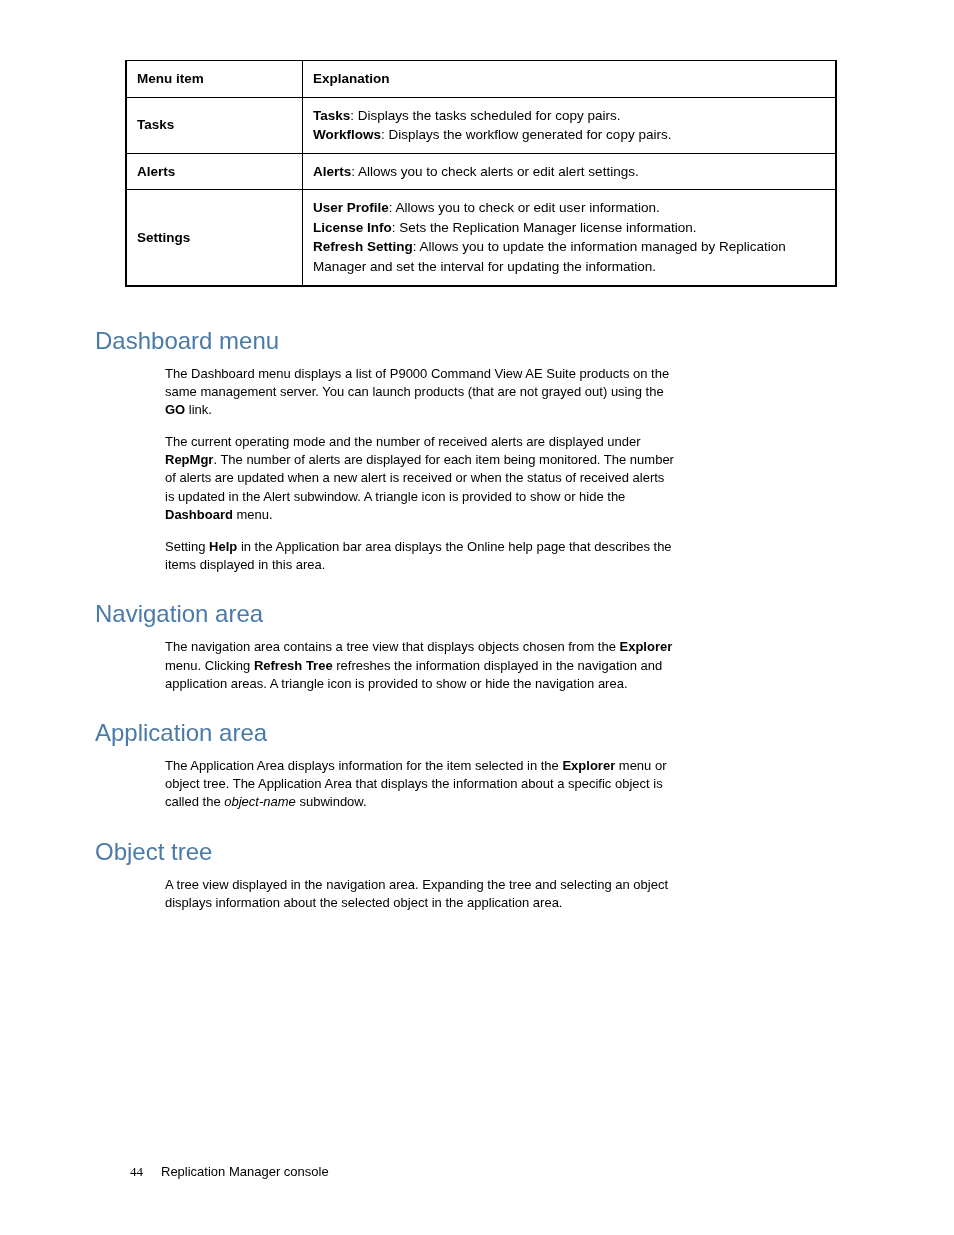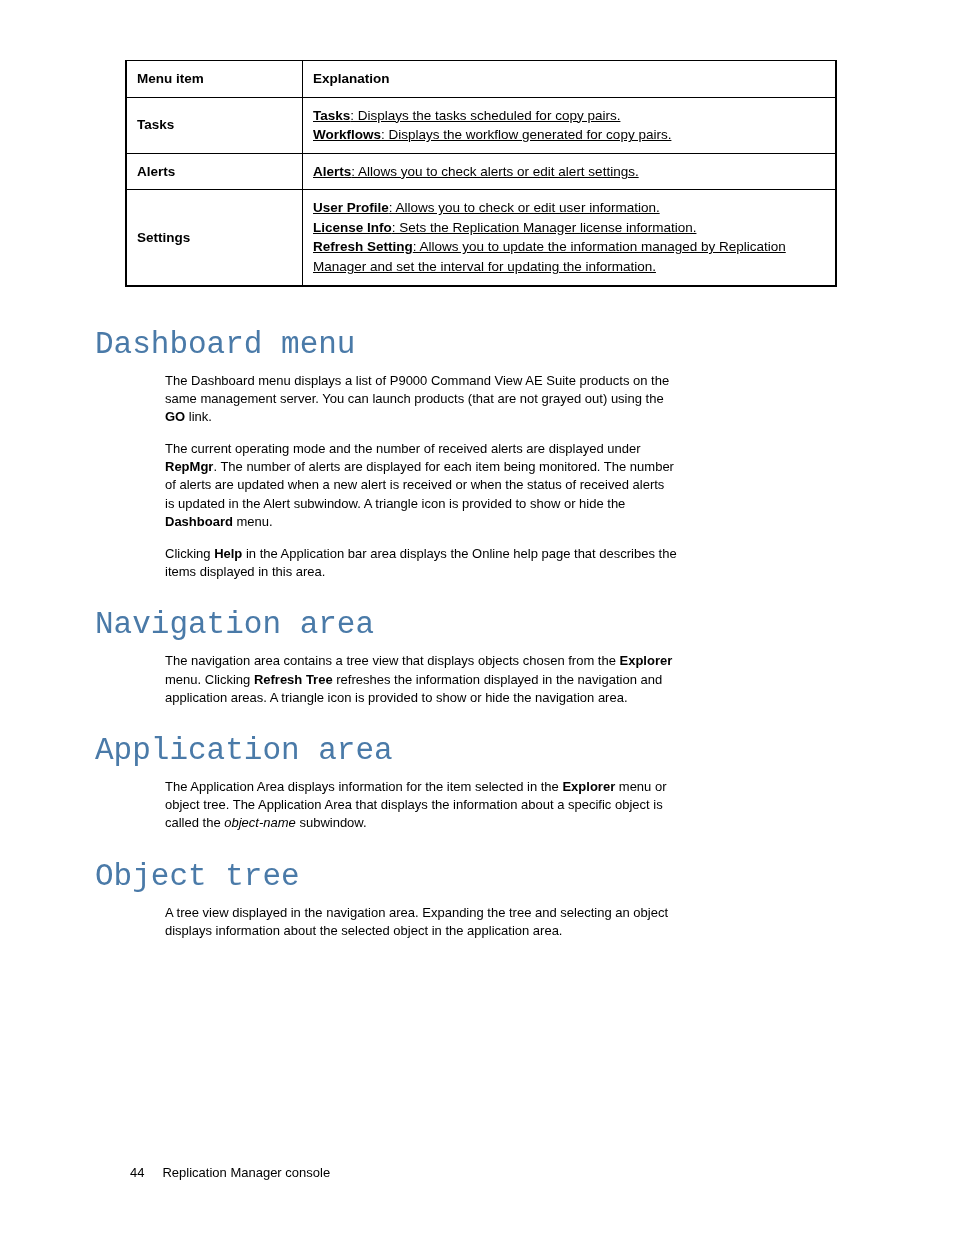--- a/index.html
+++ b/index.html
@@ -42,44 +42,44 @@
     font-weight: bold;
     border-left: 2px solid #000;
   }
   table.menu-table td:last-child,
   table.menu-table th:last-child {
     border-right: 2px solid #000;
   }
   table.menu-table tr:last-child td {
     border-bottom: 2px solid #000;
   }
-  .expl-line { display: block; text-decoration: underline; }
+  .expl-line { display: block; }
   .expl-line .term { font-weight: bold; }
 
   h2 {
-    font-family: Liberation Mono, monospace;
+    font-family: Liberation Sans, sans-serif;
     font-weight: normal;
     color: #4a7aa8;
-    font-size: 31px;
+    font-size: 24px;
     margin: 26px 0 10px 0;
   }
   p.body {
     margin: 0 0 14px 70px;
     font-size: 13px;
     line-height: 1.4;
   }
   .bold { font-weight: bold; }
   .italic { font-style: italic; }
   .footer {
     position: absolute;
     bottom: 55px;
     left: 130px;
     font-size: 13px;
   }
-  .footer .pn { margin-right: 18px; }
+  .footer .pn { margin-right: 18px; font-family: Liberation Serif, serif; }
 </style>
 </head>
 <body>
 
 <div class="page">
 
   <table class="menu-table">
     <tbody>
         <tr>
       <th>Menu item</th>
@@ -111,21 +111,21 @@
 
   <h2>Dashboard menu</h2>
   <p class="body">
     <span>The Dashboard menu displays a list of P9000 Command View AE Suite products on the same management server.  You can launch products (that are not grayed out) using the </span><span class="bold">GO</span><span> link.</span>
   </p>
   <p class="body">
     <span>The current operating mode and the number of received alerts are displayed under </span><span class="bold">RepMgr</span><span>. The number of alerts are displayed for each item being monitored. The number of alerts are updated when a new alert is received or when the status of received alerts is updated in the Alert subwindow. A triangle icon is provided to show or hide the </span><span class="bold">Dashboard</span><span> menu.</span>
   </p>
 
   <p class="body">
-    <span>Clicking </span><span class="bold">Help</span><span> in the Application bar area displays the Online help page that describes the items displayed in this area.</span>
+    <span>Setting </span><span class="bold">Help</span><span> in the Application bar area displays the Online help page that describes the items displayed in this area.</span>
   </p>
 
   <h2>Navigation area</h2>
   <p class="body">
     <span>The navigation area contains a tree view that displays objects chosen from the </span><span class="bold">Explorer</span><span> menu. Clicking </span><span class="bold">Refresh Tree</span><span> refreshes the information displayed in the navigation and application areas. A triangle icon is provided to show or hide the navigation area.</span>
   </p>
 
   <h2>Application area</h2>
   <p class="body">
     <span>The Application Area displays information for the item selected in the </span><span class="bold">Explorer</span><span> menu or object tree. The Application Area that displays the information about a specific object is called the </span><span class="italic">object-name</span><span> subwindow.</span>

